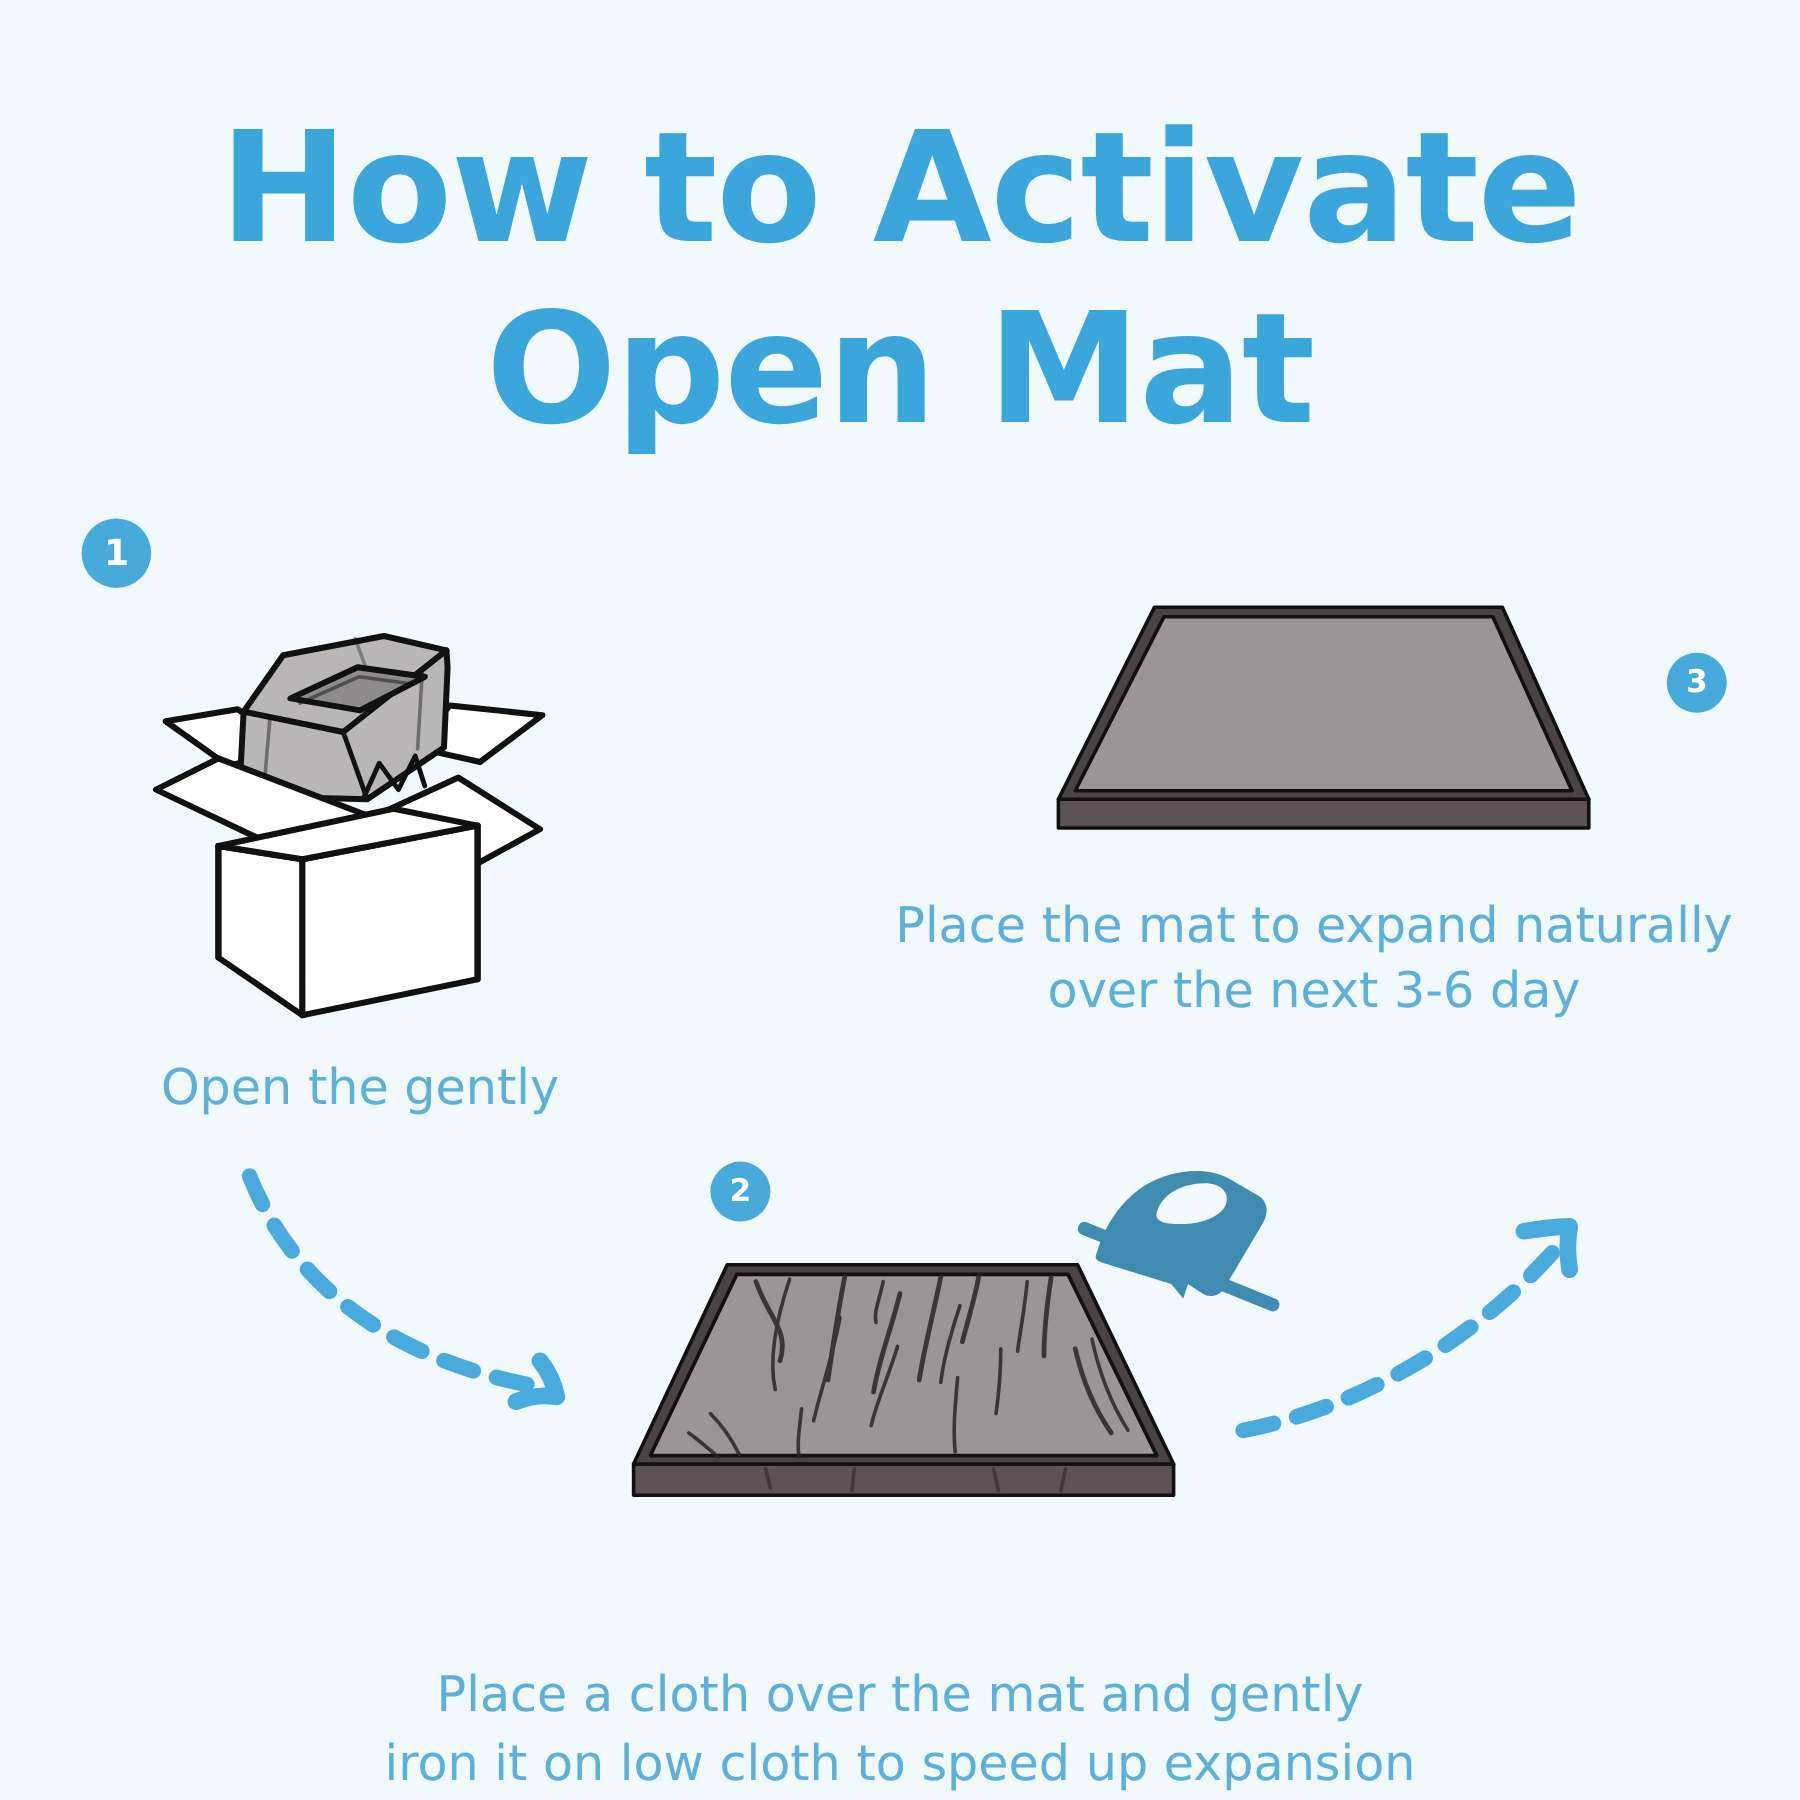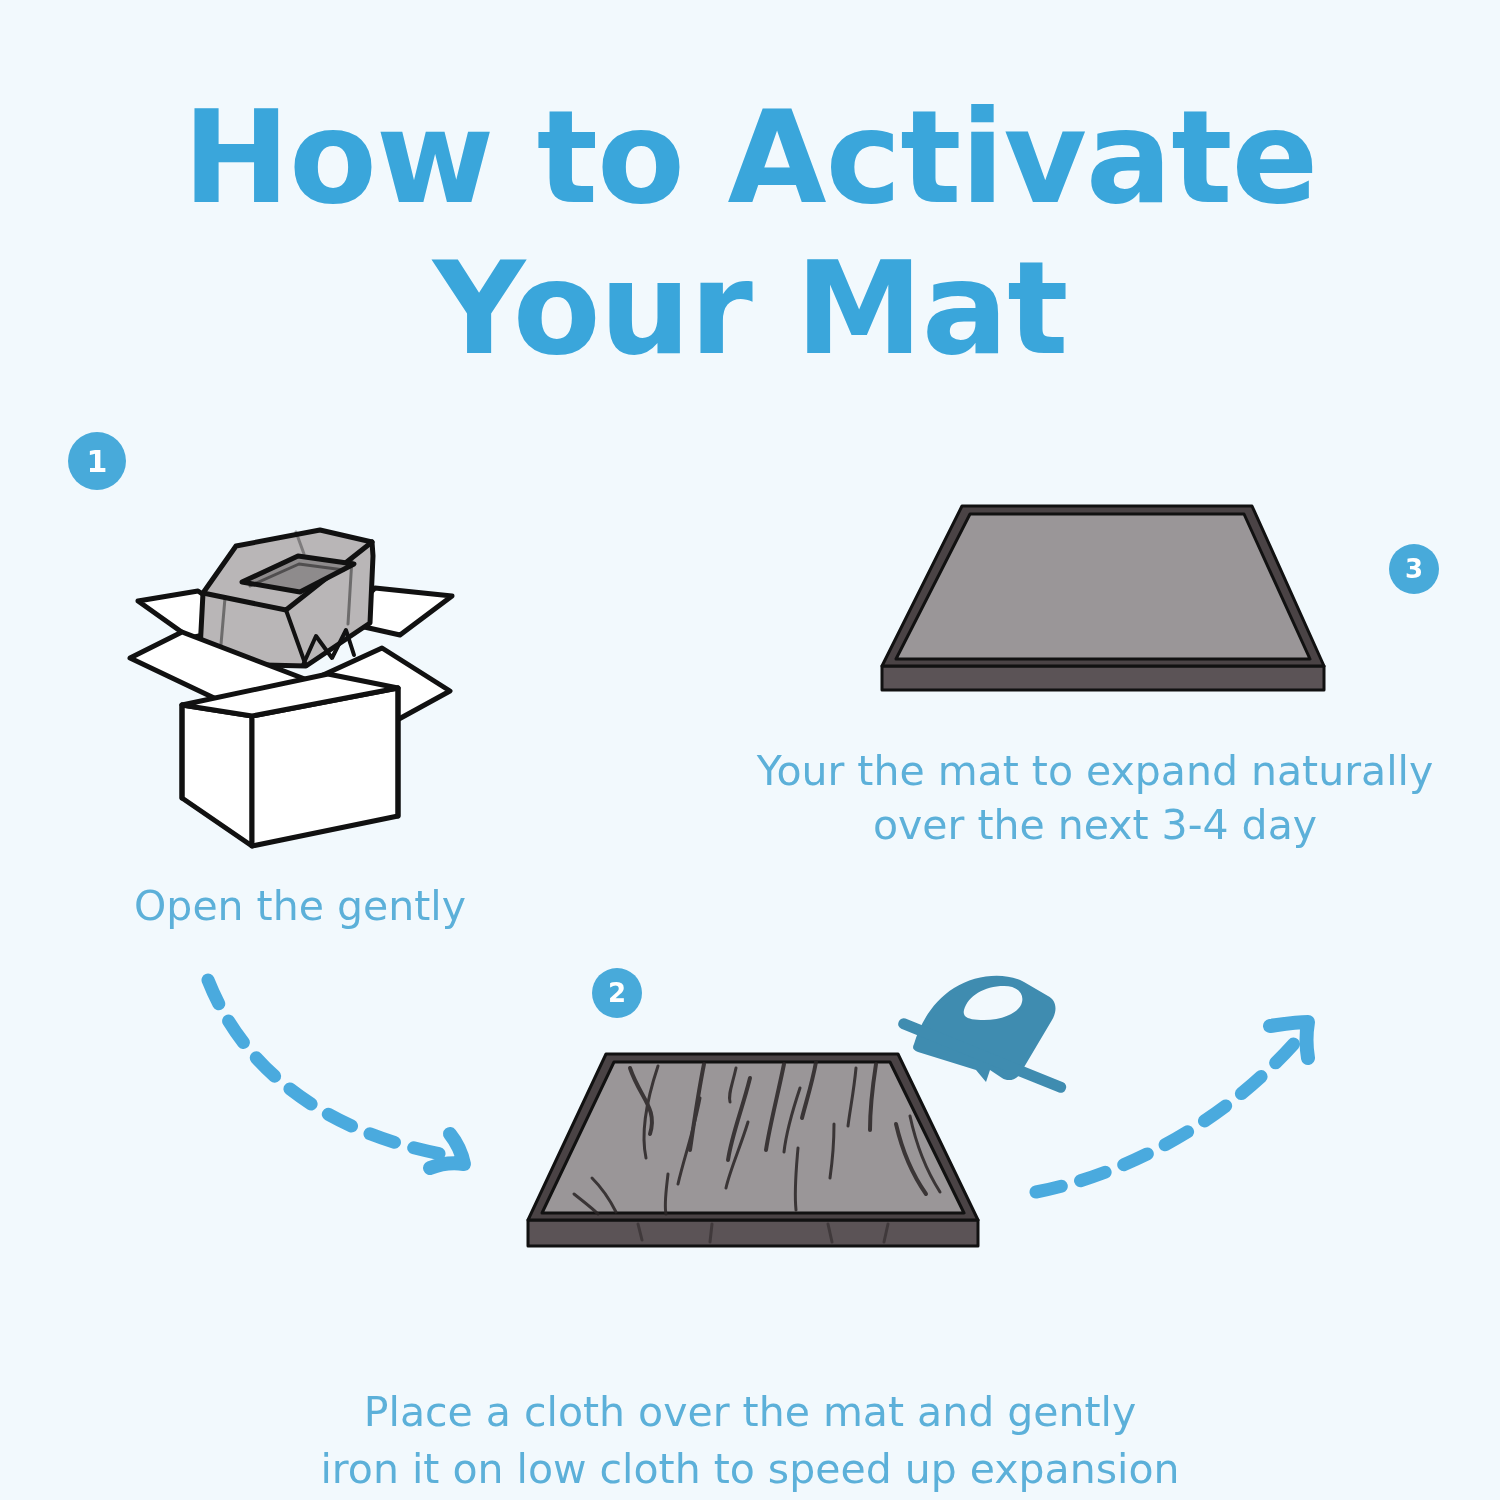--- a/index.html
+++ b/index.html
@@ -91,21 +91,21 @@
   #art-arrow-l{ left: 168px;  top: 958px;  width: 350px; height: 260px; }
   #art-arrow-r{ left: 1008px; top: 998px;  width: 350px; height: 240px; }
 </style>
 </head>
 <body>
 
 <div id="root">
 
   <div class="title-block">
     <div class="title-line">How to Activate</div>
-    <div class="title-line">Your Mat</div>
+    <div class="title-line">Open Mat</div>
   </div>
 
   <div class="badge" id="badge-1">
     <span>1</span>
   </div>
 
   <svg class="art" id="art-box" viewBox="0 0 370 370">
     <g stroke="#111111" stroke-linejoin="round" stroke-linecap="round">
 
       <polygon points="78,93 18,103 70,140 128,127" fill="#ffffff" stroke-width="5"></polygon>
@@ -153,22 +153,22 @@
 
       <polygon points="112,36 386,36 452,181 38,181" fill="#9a9698"></polygon>
     </g>
   </svg>
 
   <div class="badge" id="badge-3">
     <span>3</span>
   </div>
 
   <div class="caption" id="caption-3">
-    <div>Your the mat to expand naturally</div>
-    <div>over the next 3-4 day</div>
+    <div>Place the mat to expand naturally</div>
+    <div>over the next 3-6 day</div>
   </div>
 
   <div class="badge" id="badge-2">
     <span>2</span>
   </div>
 
   <svg class="art" id="art-mat-2" viewBox="0 0 510 240">
     <g stroke="#111111" stroke-linejoin="round" stroke-linecap="round" stroke-width="3">
       <polygon points="30,182 480,182 480,208 30,208" fill="#5b5356"></polygon>
       <polygon points="108,16 400,16 480,182 30,182" fill="#4a4345"></polygon>

